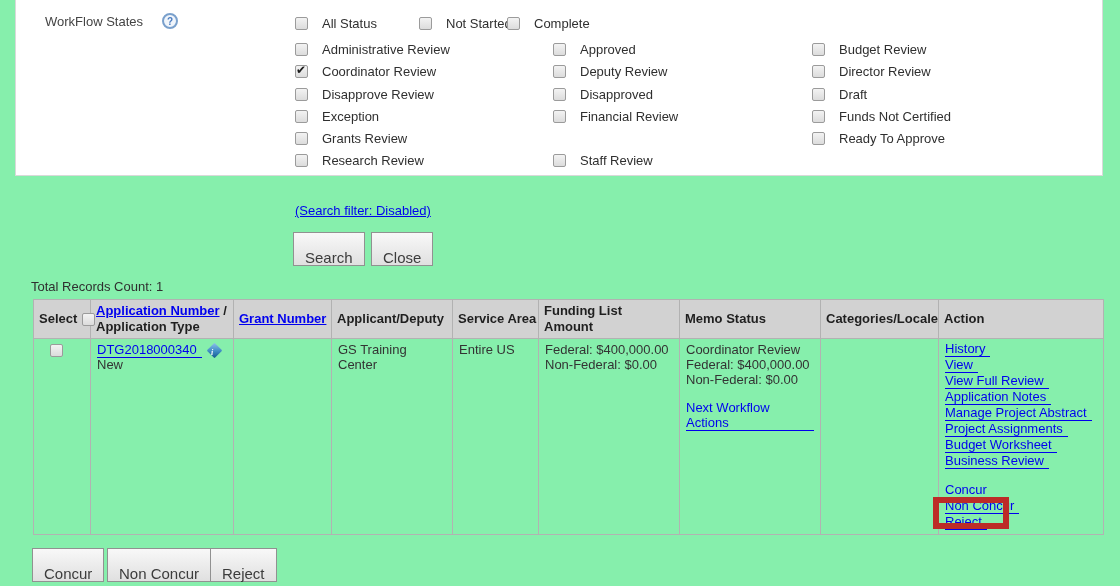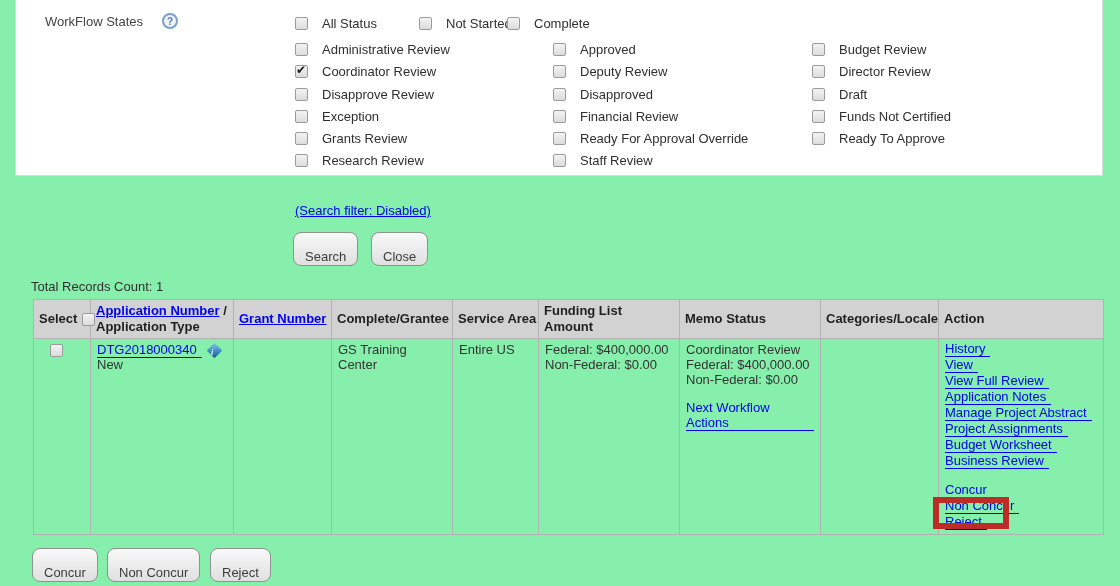--- a/index.html
+++ b/index.html
@@ -16,22 +16,22 @@
   .help{position:absolute;width:16px;height:16px;border-radius:50%;border:2px solid #7aa0cc;
         background:#f0f5fb;color:#4a7cc0;font-size:10px;font-weight:bold;box-sizing:border-box;
         display:flex;align-items:center;justify-content:center;cursor:pointer;}
   
   .cbrow{position:absolute;display:flex;align-items:center;gap:14px;height:15px;white-space:nowrap;}
   .cb{display:inline-block;width:13px;height:13px;border:1px solid #9b9b9b;border-radius:2px;
       background:linear-gradient(#f3f3f3,#dcdcdc);box-sizing:border-box;position:relative;flex:none;cursor:pointer;}
   .cb.checked::after{content:"\2714";position:absolute;left:0px;top:-3px;font-size:12px;color:#1a1a1a;}
   .cblabel{color:#2f2f2f;}
   
-  .btn{position:absolute;height:25px;padding:16px 11px;border:1px solid #919191;border-radius:8px;
-       background:linear-gradient(#f8f8f8,#e0e0e0);font-size:13px;color:#3c3c3c;
+  .btn{position:absolute;height:25px;padding:16px 11px;border:1px solid #919191;border-radius:0;
+       background:linear-gradient(#f8f8f8,#e0e0e0);font-size:15px;color:#3c3c3c;
        font-family:"Liberation Sans",sans-serif;cursor:pointer;box-sizing:border-box;}
   
   table.results{position:absolute;left:33px;top:299px;width:1070px;border-collapse:collapse;
        table-layout:fixed;font-size:13px;padding-left:32px;}
   table.results th,table.results td{border:1px solid #b2b2b2;text-align:left;}
   table.results th{background:#d2d2d2;color:#1f1f1f;font-weight:bold;vertical-align:middle;
        padding:3px 5px;height:31px;line-height:16px;}
   table.results td{vertical-align:top;padding:3px 6px;line-height:15px;}
   tr.body-row{height:184px;}
   .nowrap{white-space:nowrap;}
@@ -119,24 +119,20 @@
     <span class="cb"></span>
     <span class="cblabel">Deputy Review</span>
   </div>
   <div class="cbrow" style="left:553px;top:87px;">
     <span class="cb"></span>
     <span class="cblabel">Disapproved</span>
   </div>
   <div class="cbrow" style="left:553px;top:109px;">
     <span class="cb"></span>
     <span class="cblabel">Financial Review</span>
-  </div>
-  <div class="cbrow" style="left:553px;top:131px;">
-    <span class="cb"></span>
-    <span class="cblabel">Ready For Approval Override</span>
   </div>
   <div class="cbrow" style="left:553px;top:153px;">
     <span class="cb"></span>
     <span class="cblabel">Staff Review</span>
   </div>
 
   <div class="cbrow" style="left:812px;top:42px;">
     <span class="cb"></span>
     <span class="cblabel">Budget Review</span>
   </div>
@@ -183,21 +179,21 @@
             <span class="cb"></span>
           </div>
         </th>
         <th>
           <a>Application Number</a><span> /</span><br>
           <span>Application Type</span>
         </th>
         <th class="nowrap">
           <a>Grant Number</a>
         </th>
-        <th class="nowrap">Complete/Grantee</th>
+        <th class="nowrap">Applicant/Deputy</th>
         <th class="nowrap">Service Area</th>
         <th>
           <span>Funding List</span><br>
           <span>Amount</span>
         </th>
         <th class="nowrap">Memo Status</th>
         <th class="nowrap">Categories/Locale</th>
         <th class="nowrap">Action</th>
       </tr>
     </thead>

